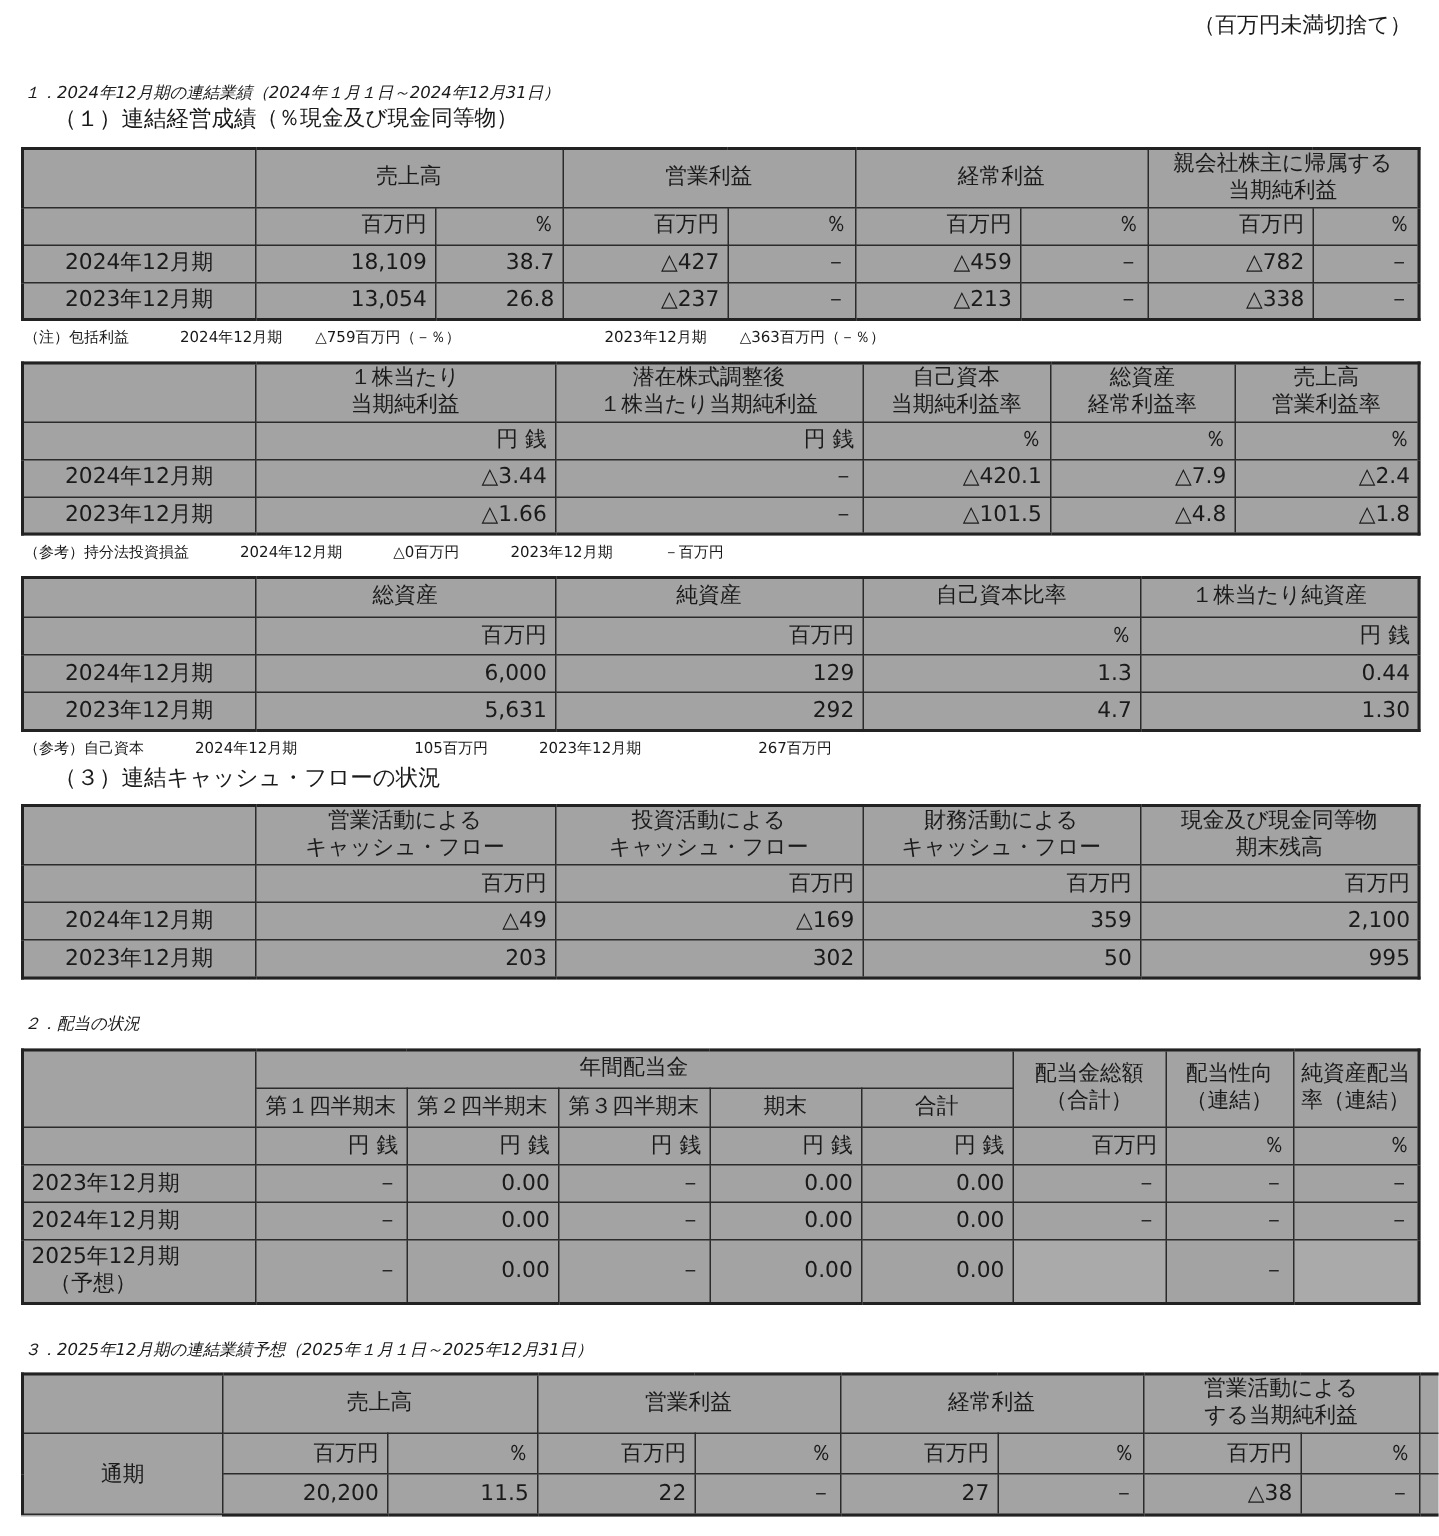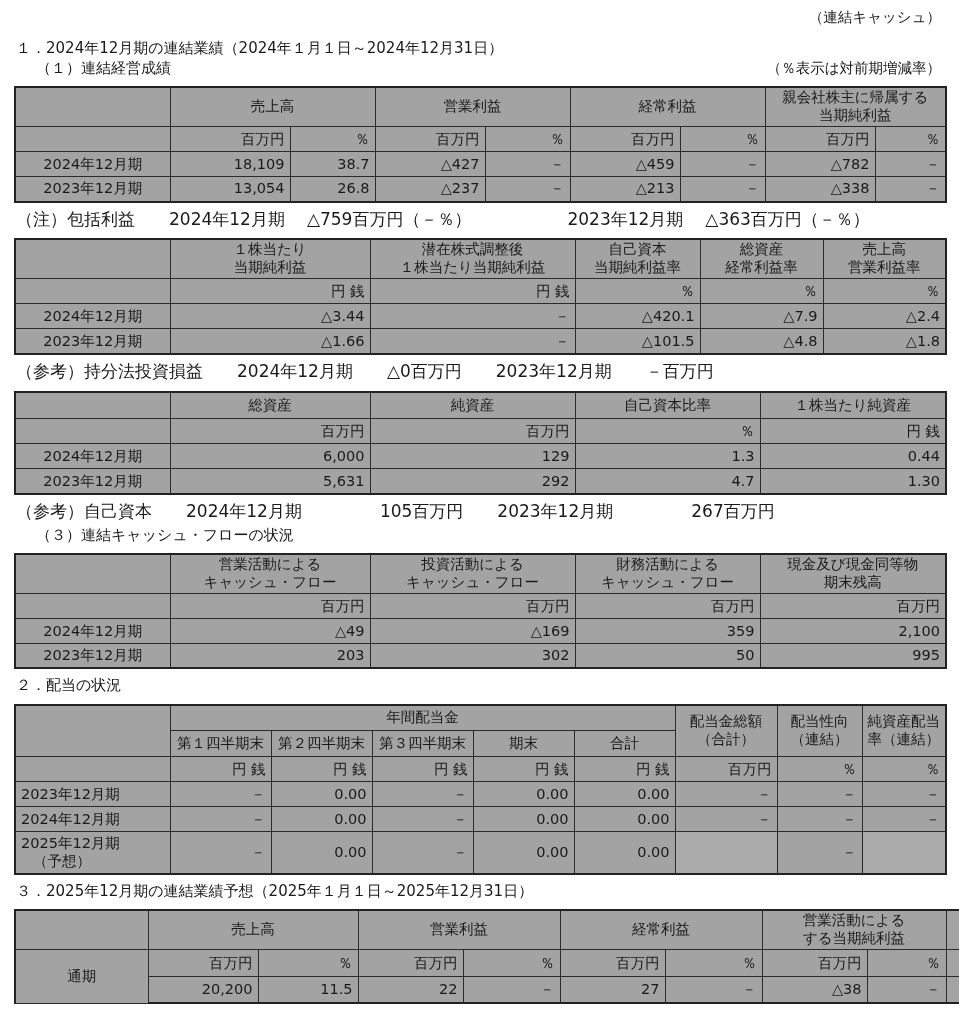--- a/index.html
+++ b/index.html
@@ -23,37 +23,37 @@
     width: 959px;
   }
 
   
   .right-note {
     text-align: right;
     font-size: 14.5px;
     padding-right: 4px;
   }
   .sec-title {
-    font-size: 15px;
-    margin-top: 2px;
+    font-size: 11px;
+    margin-top: 19px;
     padding-left: 2px;
     white-space: nowrap;
+    font-style: italic;
   }
   .sub-title {
     font-size: 15px;
     padding-left: 22px;
     white-space: nowrap;
   }
   .title-row {
     display: flex;
     align-items: flex-end;
-    justify-content: space-between;
   }
   .note-line {
-    font-size: 17px;
+    font-size: 10px;
     padding-left: 2px;
     white-space: nowrap;
     margin: 5px 0 2px 0;
   }
   .note-line .gap-s { display: inline-block; width: 22px; }
   .note-line .gap-m { display: inline-block; width: 34px; }
   .note-line .gap-l { display: inline-block; width: 78px; }
   .note-line .gap-xl { display: inline-block; width: 96px; }
 
   
@@ -96,29 +96,29 @@
 
   .mini { font-size: 13px; }
   .spacer-8 { height: 8px; }
   .spacer-4 { height: 4px; }
 </style>
 </head>
 <body>
 
 <div class="page">
 
-  <div class="right-note">（連結キャッシュ）</div>
+  <div class="right-note">（百万円未満切捨て）</div>
 
   <div class="spacer-8"></div>
 
   <div class="sec-title">１．2024年12月期の連結業績（2024年１月１日～2024年12月31日）</div>
 
   <div class="title-row">
     <div class="sub-title">（１）連結経営成績</div>
-    <div class="right-note">（％表示は対前期増減率）</div>
+    <div class="right-note">（％現金及び現金同等物）</div>
   </div>
 
   <table class="fin">
     <colgroup>
       <col style="width:155px">
       <col style="width:120px">
         <col style="width:85px">
       <col style="width:110px">
         <col style="width:85px">
       <col style="width:110px">

